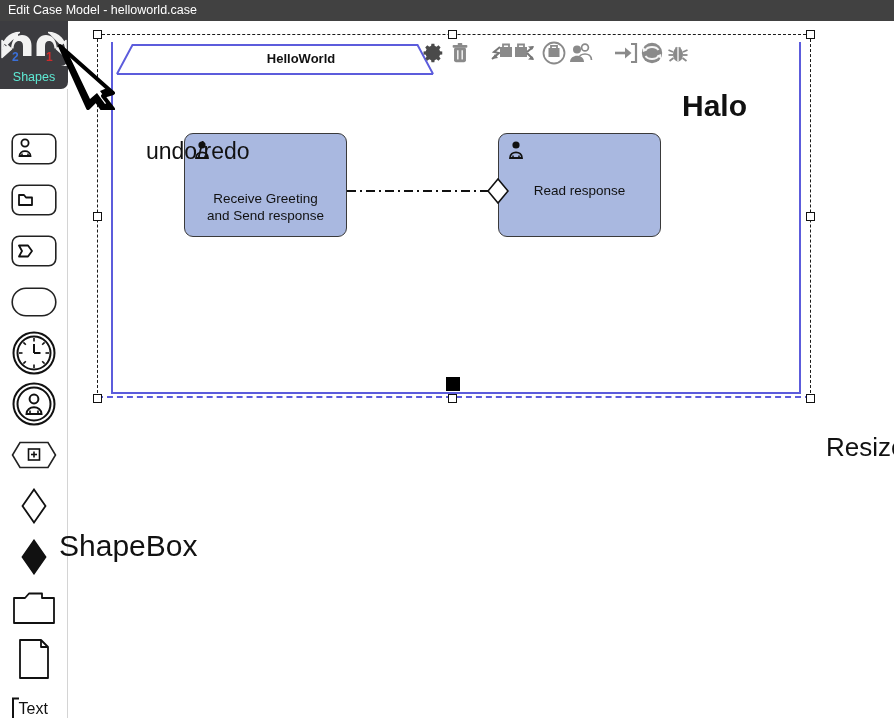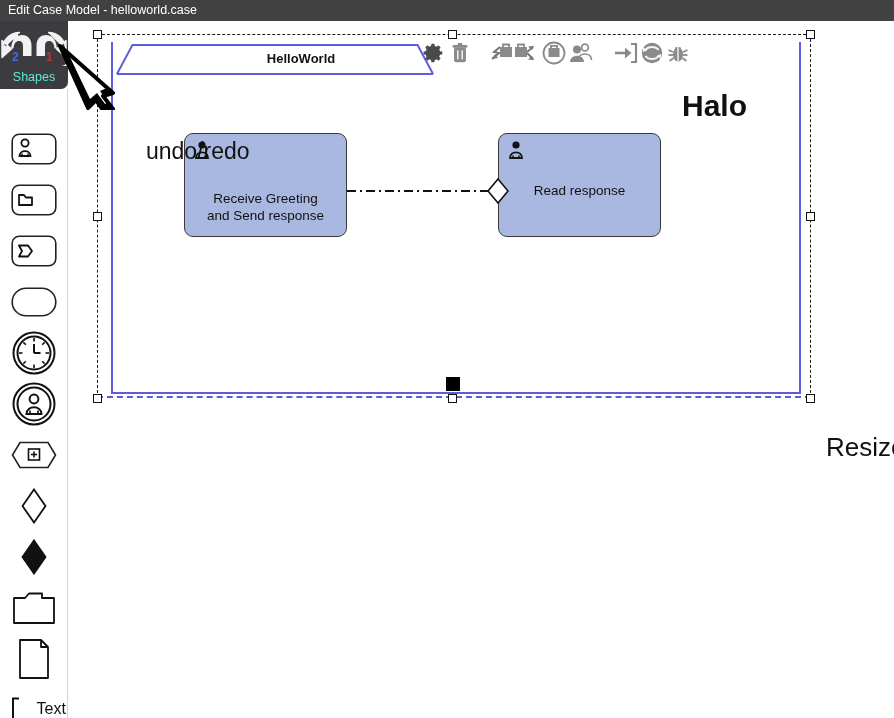--- a/index.html
+++ b/index.html
@@ -327,21 +327,21 @@
           <path d="M3 2 L24 2 L31 9 L31 40 L3 40 Z" fill="#fff" stroke="#111" stroke-width="1.8" stroke-linejoin="round"></path>
           <path d="M24 2 L24 9 L31 9" fill="none" stroke="#111" stroke-width="1.8" stroke-linejoin="round"></path>
         </svg>
       </div>
 
       <div class="shape-item" style="top:595px;">
         <div style="position:relative; width:46px; height:26px;">
           <svg width="10" height="26" viewBox="0 0 10 26" style="position:absolute;left:0;top:0;">
             <path d="M8 1.5 L2 1.5 L2 24.5 L8 24.5" fill="none" stroke="#111" stroke-width="2"></path>
           </svg>
-          <span style="position:absolute; left:26px; top:3px; font-size:16px; color:#111;">Text</span>
+          <span style="position:absolute; left:8px; top:3px; font-size:16px; color:#111;">Text</span>
         </div>
       </div>
 
     </div>
   </div>
 
   <div id="canvas">
 
     <div id="caseplan"></div>
 
@@ -479,20 +479,21 @@
     <div class="handle" style="left:379px; top:373px;"></div>
     <div class="handle" style="left:737px; top:373px;"></div>
 
     <div id="resizer-block" style="left:377px; top:356px;"></div>
 
     <span class="annot" id="annot-halo">Halo</span>
     <span class="annot" id="annot-resizer">Resizer</span>
   </div>
 
   <span class="annot" id="annot-undo">undo/redo</span>
+  <span class="annot" id="annot-shapebox">ShapeBox</span>
 
   <svg id="cursor-arrow" viewBox="0 0 120 80">
     <path d="M5 16 L58 63 L48 66 L58 79 L50 83 L41 70 L33 78 Z" fill="#000000" stroke="#000000" stroke-width="2" stroke-linejoin="round"></path>
     <path d="M12 22 L52 58 L45 61 L53 72 L50 74 L42 63 L35 69 L13 23 Z" fill="#ffffff"></path>
     <path d="M5 16 L58 63 L48 66 L58 79 L50 83 L41 70 L33 78 Z" fill="none" stroke="#000000" stroke-width="4" stroke-linejoin="round"></path>
   </svg>
 
 </div>
 
 </body></html>

